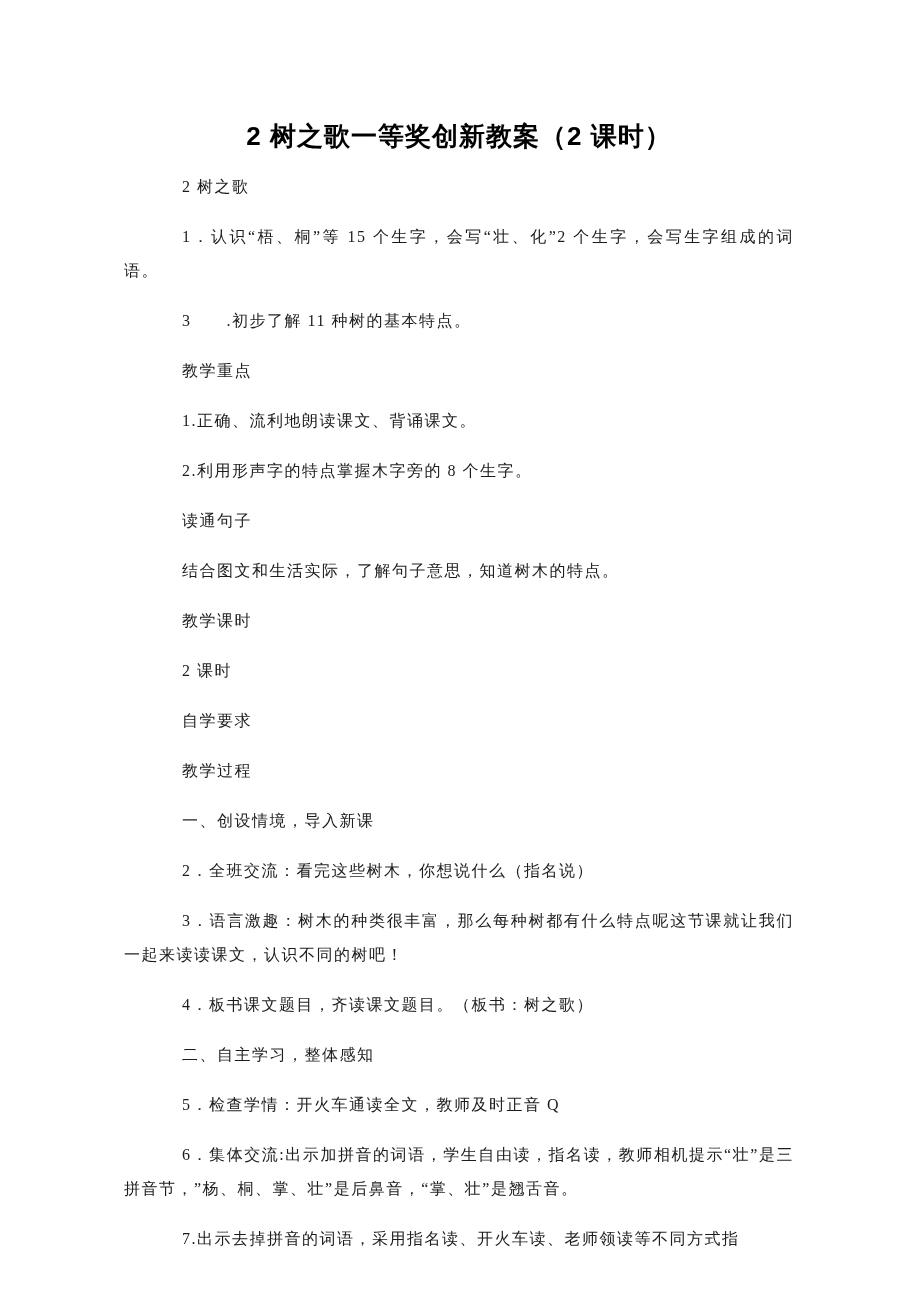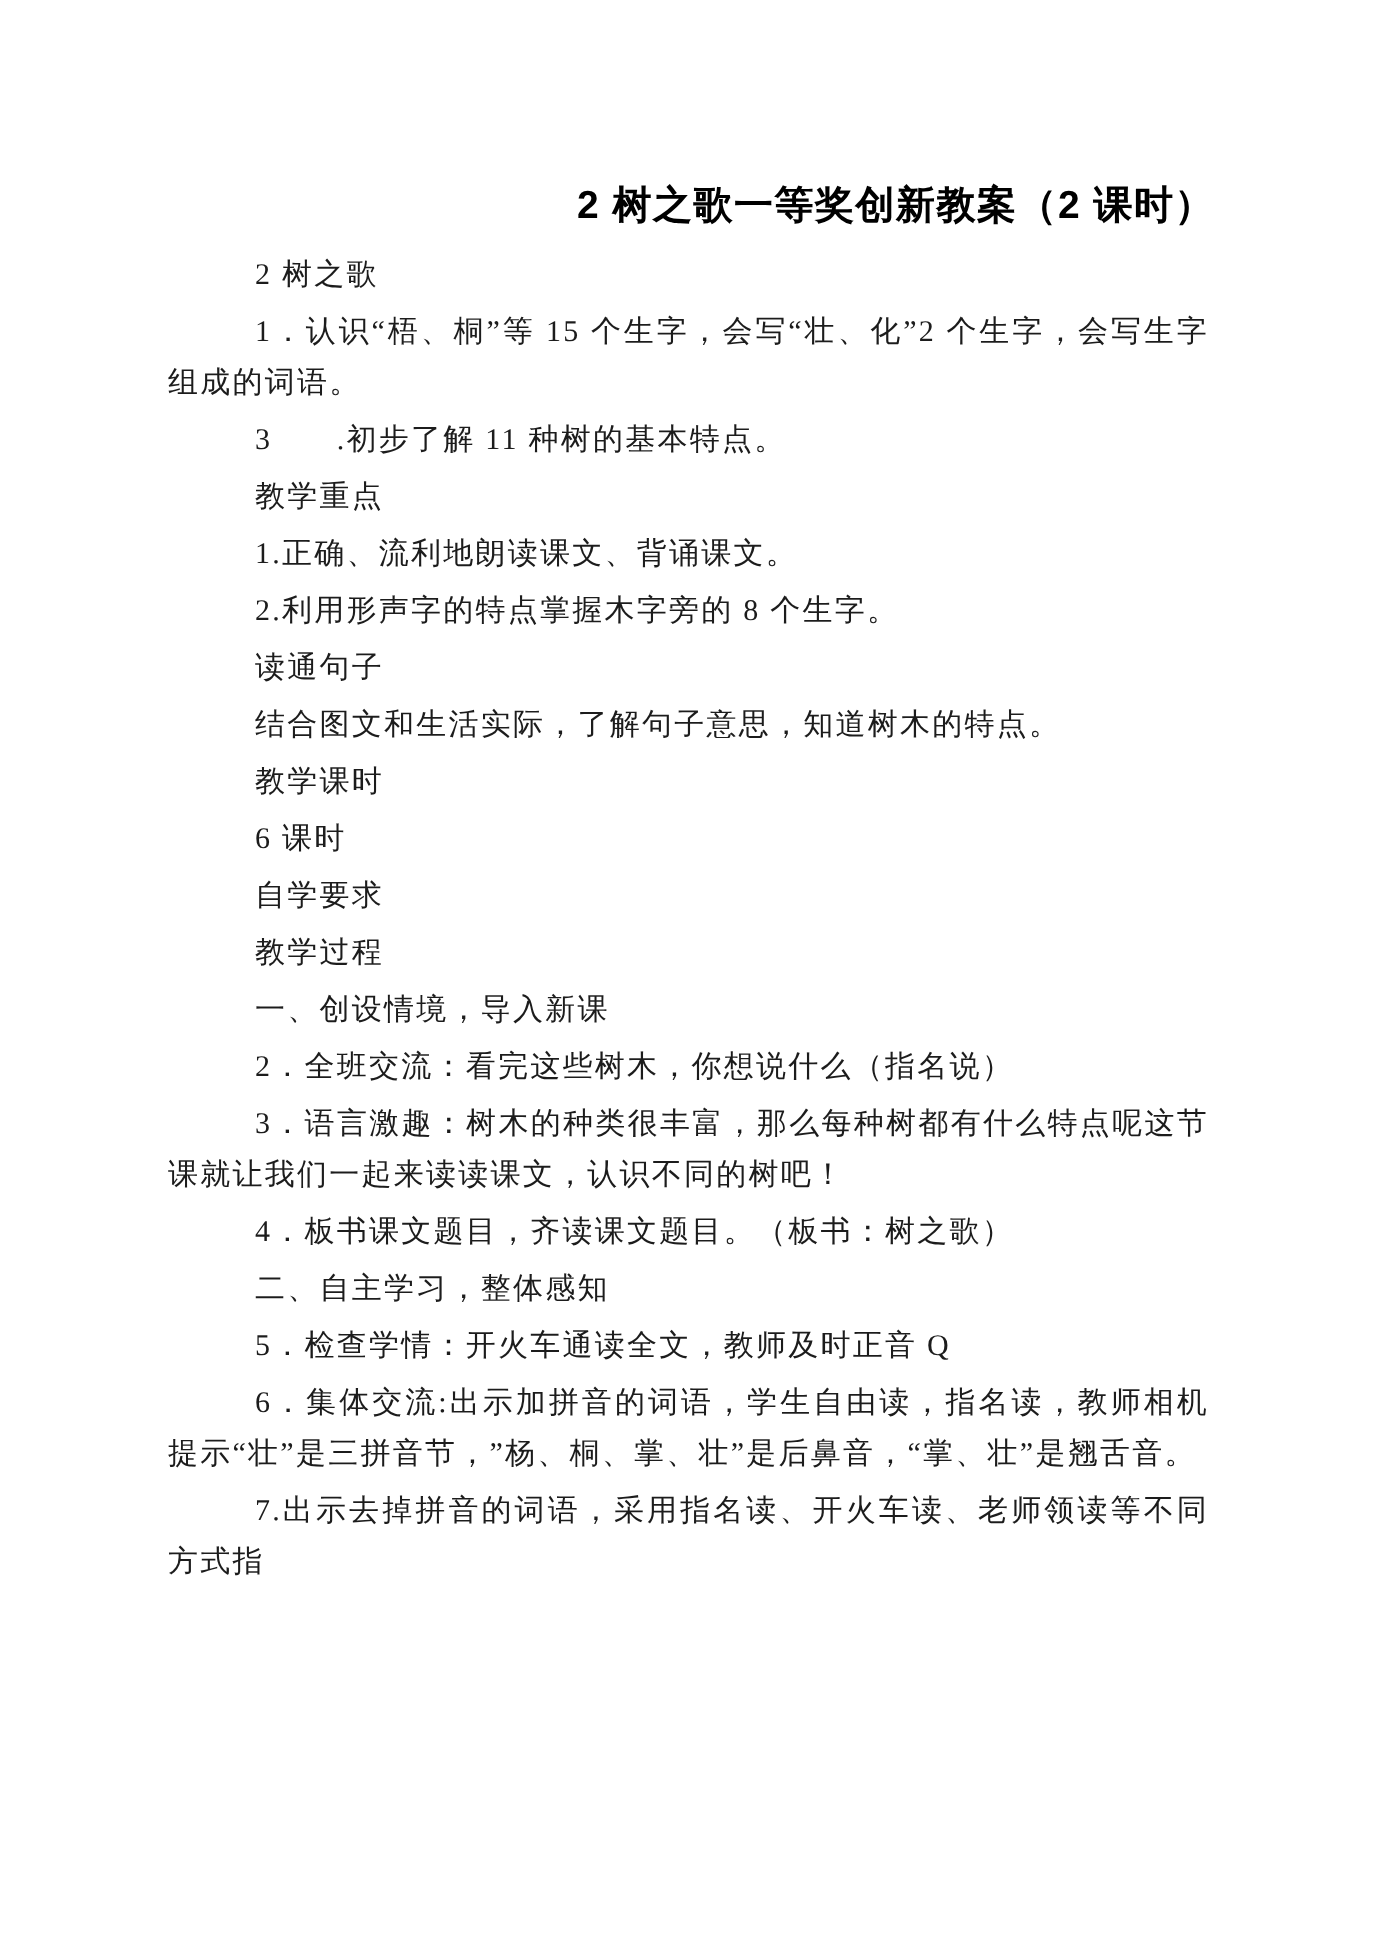--- a/index.html
+++ b/index.html
@@ -16,30 +16,30 @@
     padding: 118px 110px 40px 108px;
     overflow: hidden;
   }
   .doc-title {
     margin: 0 0 12px 0;
     font-family: "Liberation Sans", "DejaVu Sans", sans-serif;
     font-weight: bold;
     font-size: 26px;
     line-height: 36px;
     letter-spacing: 1px;
-    text-align: right;
+    text-align: center;
     color: #000000;
   }
   .doc-body {
     font-family: "Liberation Serif", "DejaVu Serif", serif;
     color: #1c1c1c;
   }
   .para {
-    margin: 4px;
-    font-size: 20px;
+    margin: 16px;
+    font-size: 16px;
     line-height: 34px;
     letter-spacing: 1.5px;
     text-indent: 58px;
     text-align: justify;
     word-break: break-all;
   }
 </style>
 </head>
 <body>
 
@@ -48,21 +48,21 @@
   <div class="doc-body">
       <p class="para">2 树之歌</p>
       <p class="para">1．认识“梧、桐”等 15 个生字，会写“壮、化”2 个生字，会写生字组成的词语。</p>
       <p class="para">3　　.初步了解 11 种树的基本特点。</p>
       <p class="para">教学重点</p>
       <p class="para">1.正确、流利地朗读课文、背诵课文。</p>
       <p class="para">2.利用形声字的特点掌握木字旁的 8 个生字。</p>
       <p class="para">读通句子</p>
       <p class="para">结合图文和生活实际，了解句子意思，知道树木的特点。</p>
       <p class="para">教学课时</p>
-      <p class="para">6 课时</p>
+      <p class="para">2 课时</p>
       <p class="para">自学要求</p>
       <p class="para">教学过程</p>
       <p class="para">一、创设情境，导入新课</p>
       <p class="para">2．全班交流：看完这些树木，你想说什么（指名说）</p>
       <p class="para">3．语言激趣：树木的种类很丰富，那么每种树都有什么特点呢这节课就让我们一起来读读课文，认识不同的树吧！</p>
       <p class="para">4．板书课文题目，齐读课文题目。（板书：树之歌）</p>
       <p class="para">二、自主学习，整体感知</p>
       <p class="para">5．检查学情：开火车通读全文，教师及时正音 Q</p>
       <p class="para">6．集体交流:出示加拼音的词语，学生自由读，指名读，教师相机提示“壮”是三拼音节，”杨、桐、掌、壮”是后鼻音，“掌、壮”是翘舌音。</p>
       <p class="para">7.出示去掉拼音的词语，采用指名读、开火车读、老师领读等不同方式指</p>

